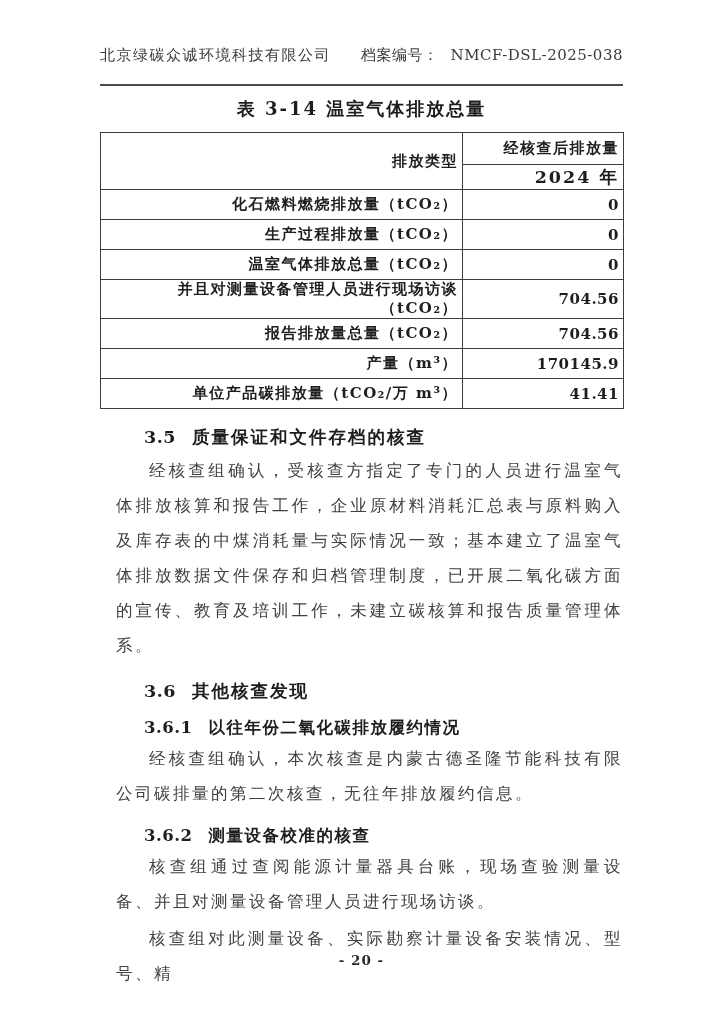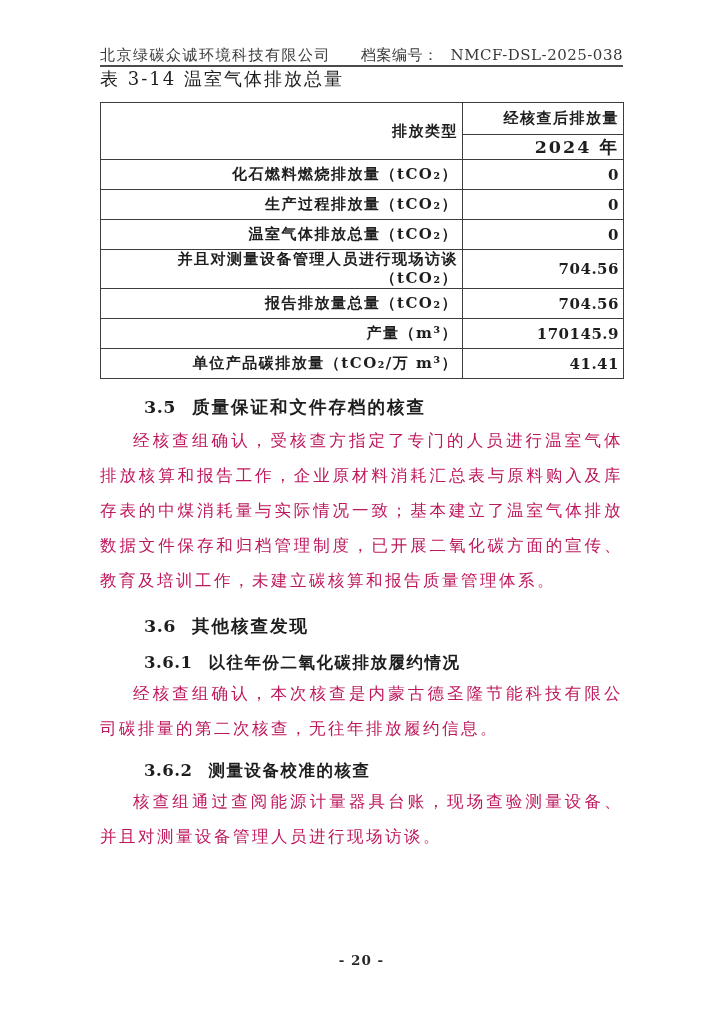--- a/index.html
+++ b/index.html
@@ -11,32 +11,33 @@
     background:#ffffff;
     font-family:"DejaVu Serif","Liberation Serif",serif;
     color:#1e1e1e;
     overflow:hidden;
   }
   .content { padding:0 100px; }
 
   
   .doc-header {
     display:flex; justify-content:space-between; align-items:flex-end;
-    padding-top:46px; padding-bottom:0;
+    padding-top:46px; padding-bottom:19px;
     border-bottom:2px solid #4b4b4b;
     font-size:15px; letter-spacing:1.5px;
     color:#3a3a3a;
   }
   .doc-header .file-no { letter-spacing:0.5px; }
   .doc-header .file-no .num { margin-left:12px; letter-spacing:0.5px;margin-top:45px; }
 
   
   .table-caption {
-    margin-top:0;
-    font-weight:normal;
+    margin-top:11px;
+    text-align:center;
+    font-weight:bold;
     font-size:18px;
     letter-spacing:2px;
   }
 
   
   table.ghg {
     margin-top:11px;
     width:523px;
     border-collapse:collapse;
     table-layout:fixed;
@@ -71,21 +72,22 @@
     font-weight:bold;
     letter-spacing:1.5px;
   }
   p.body {
     margin-top:4px;
     font-size:16.5px;
     line-height:35px;
     letter-spacing:2.5px;
     text-align:justify;
     text-indent:2em;
-    color:#be185d;
+    color:#404040;
+    margin-left:16px;
   }
   p.body.tight { margin-top:2px; }
 
   
   .page-number {
     position:absolute;
     left:0; right:0;
     bottom:56px;
     text-align:center;
     font-size:13.5px;
@@ -164,17 +166,18 @@
 
     <div class="h3">
       <span class="no">3.6.1</span><span>以往年份二氧化碳排放履约情况</span>
     </div>
     <p class="body tight">经核查组确认，本次核查是内蒙古德圣隆节能科技有限公司碳排量的第二次核查，无往年排放履约信息。</p>
 
     <div class="h3">
       <span class="no">3.6.2</span><span>测量设备校准的核查</span>
     </div>
     <p class="body tight">核查组通过查阅能源计量器具台账，现场查验测量设备、并且对测量设备管理人员进行现场访谈。</p>
+    <p class="body tight">核查组对此测量设备、实际勘察计量设备安装情况、型号、精</p>
 
   </div>
 
   <div class="page-number">- 20 -</div>
 </div>
 
 </body></html>

